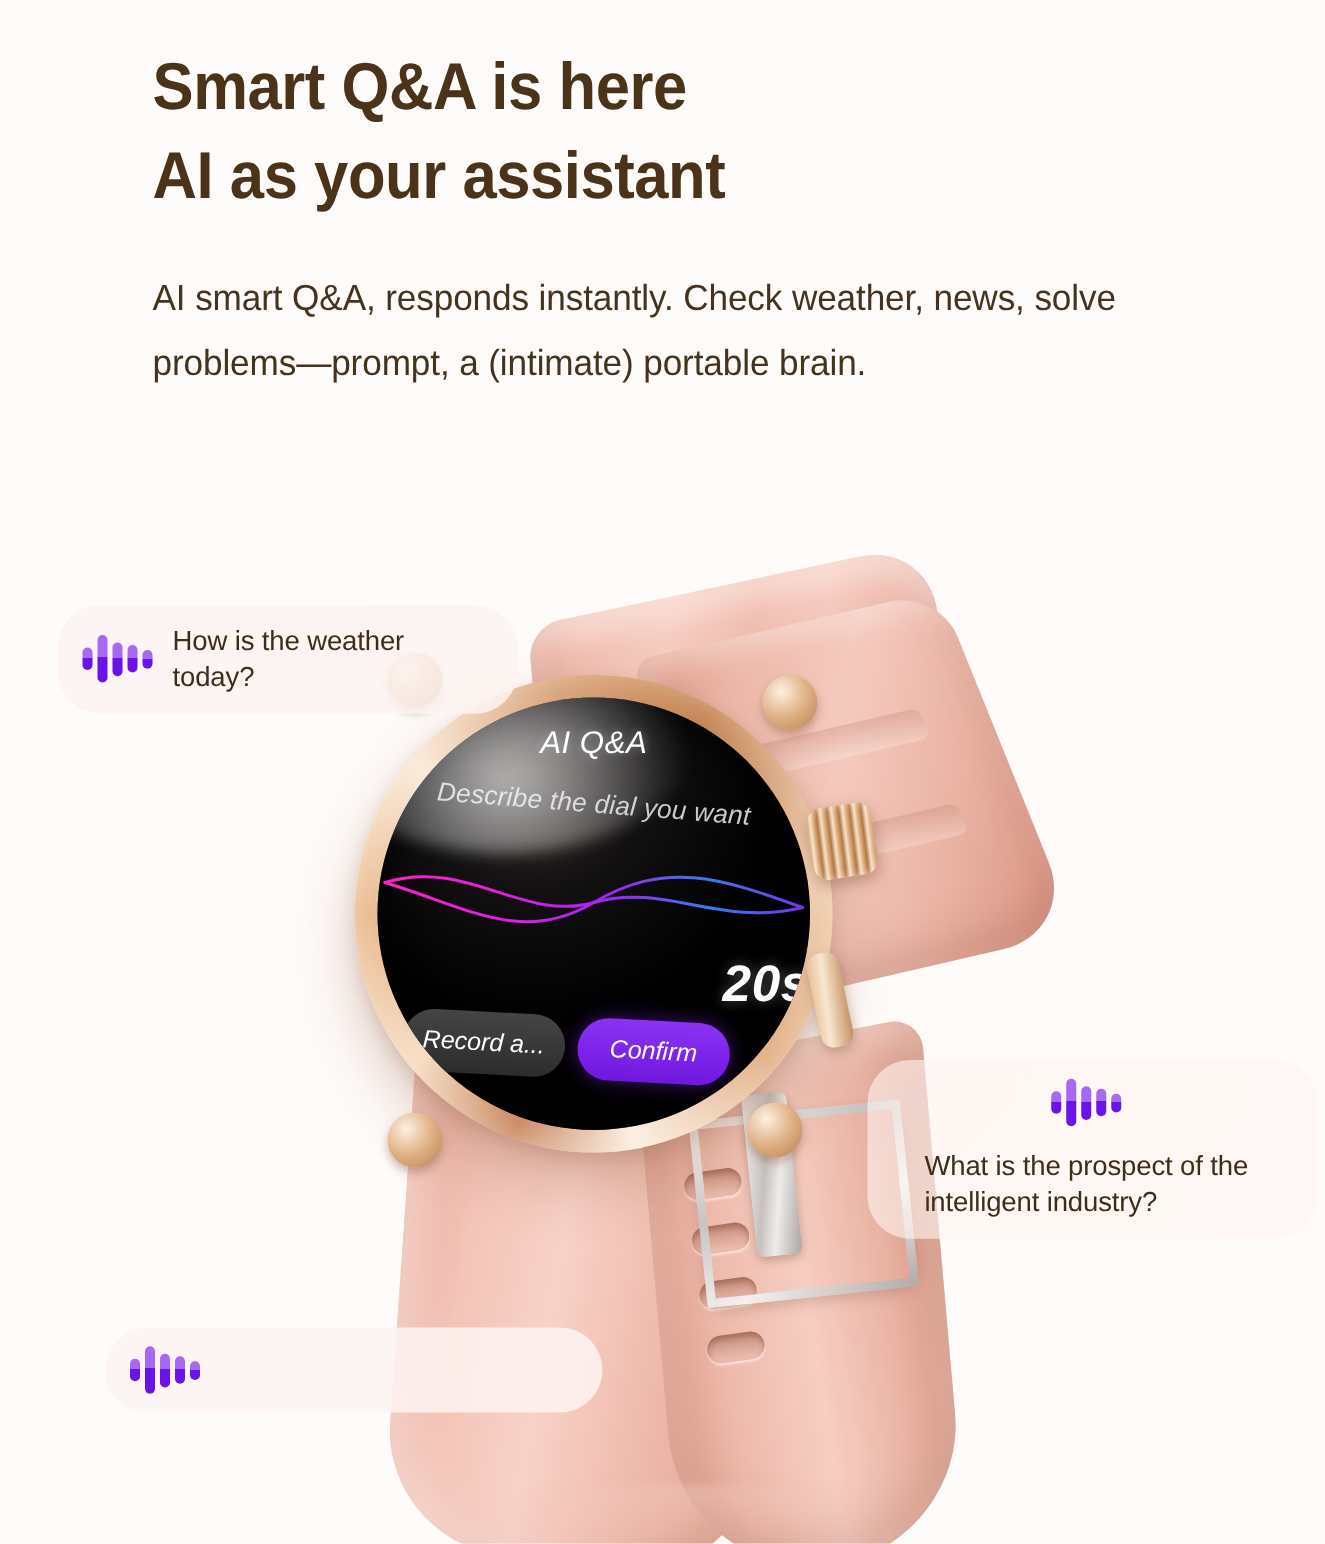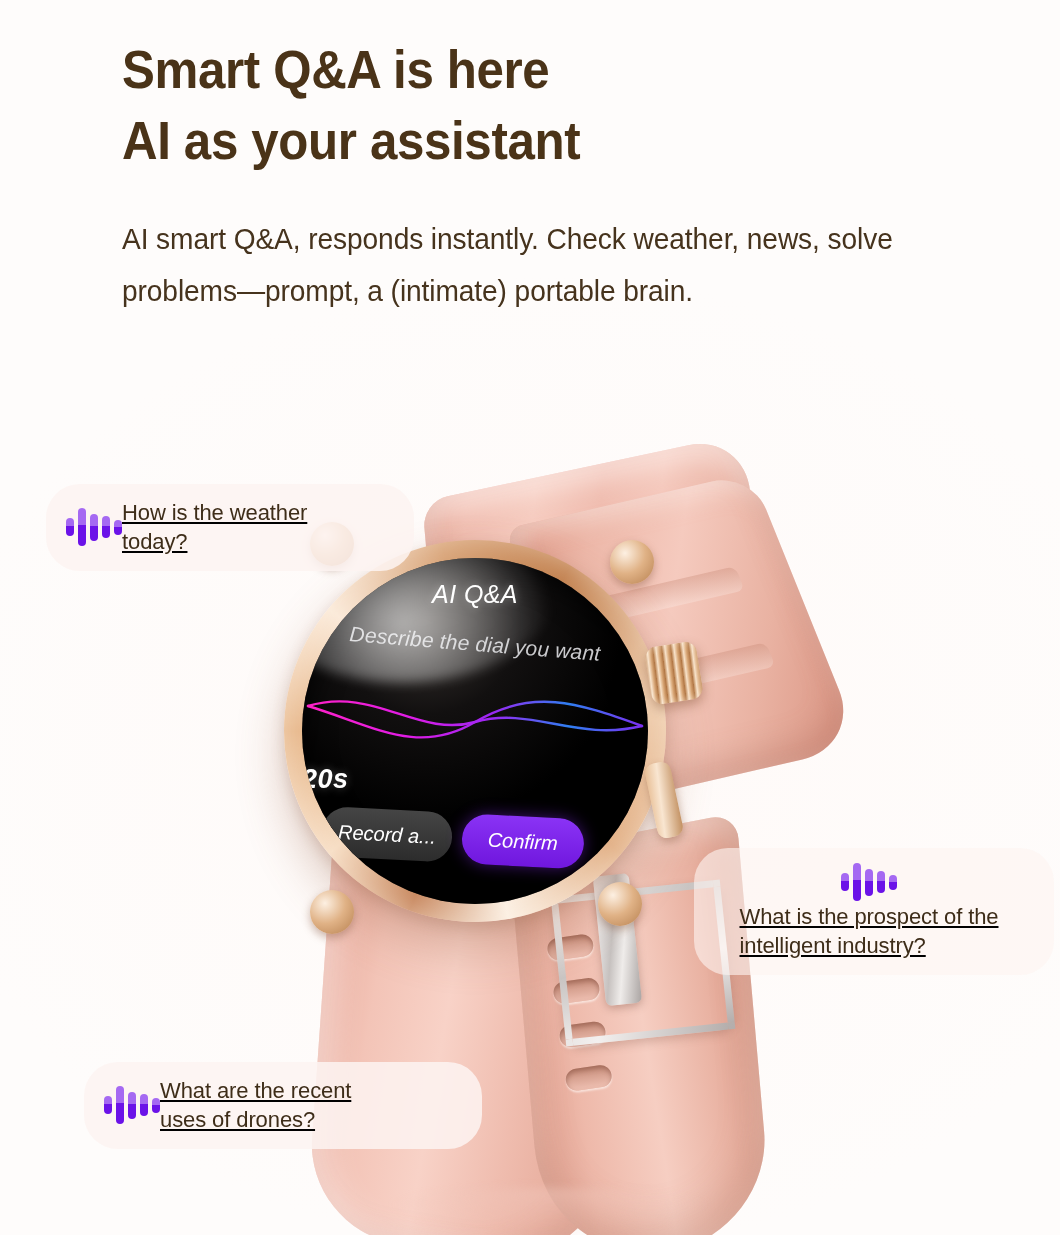--- a/index.html
+++ b/index.html
@@ -328,23 +328,23 @@
     left: 2px;
     top: 122px;
     width: 342px;
     height: 84px;
   }
 
   .scr-timer {
     position: absolute;
     left: 0; right: 0;
     top: 206px;
-    text-align: left;
+    text-align: right;
     color: #fff;
-    font-size: 27px;
+    font-size: 41px;
     font-weight: bold;
     font-style: italic;
     letter-spacing: 0.5px;
     text-shadow: 0 0 10px rgba(255,255,255,0.3);
   }
 
   .btn-row {
     position: absolute;
     left: 20px;
     top: 256px;
@@ -375,25 +375,25 @@
     background: linear-gradient(180deg, #8A33F5, #7017DE);
     min-width: 122px;
     box-shadow: 0 0 16px rgba(132,40,240,0.45);
   }
 
   
   .bubble {
     position: absolute;
     display: flex;
     align-items: center;
+    gap: 16px;
     padding: 14px 30px 14px 20px;
     border-radius: 34px;
     background: rgba(253,243,241,0.86);
     z-index: 20;
-    text-decoration: underline;
   }
   .bubble .bubble-text {
     font-size: 22px;
     line-height: 1.33;
     color: #3e2d19;
     letter-spacing: -0.1px;
     white-space: pre-line;
   }
 
   .bubble-weather  { left: 46px;  top: 484px;  width: 368px; }
@@ -531,17 +531,15 @@
   </div>
 
   <div class="bubble bubble-drones">
     <span class="voice-icon">
       <i></i>
         <i></i>
         <i></i>
         <i></i>
         <i></i>
     </span>
-    <span class="bubble-text">What are the recent
-uses of drones?</span>
   </div>
 
 </div>
 
 </body></html>

